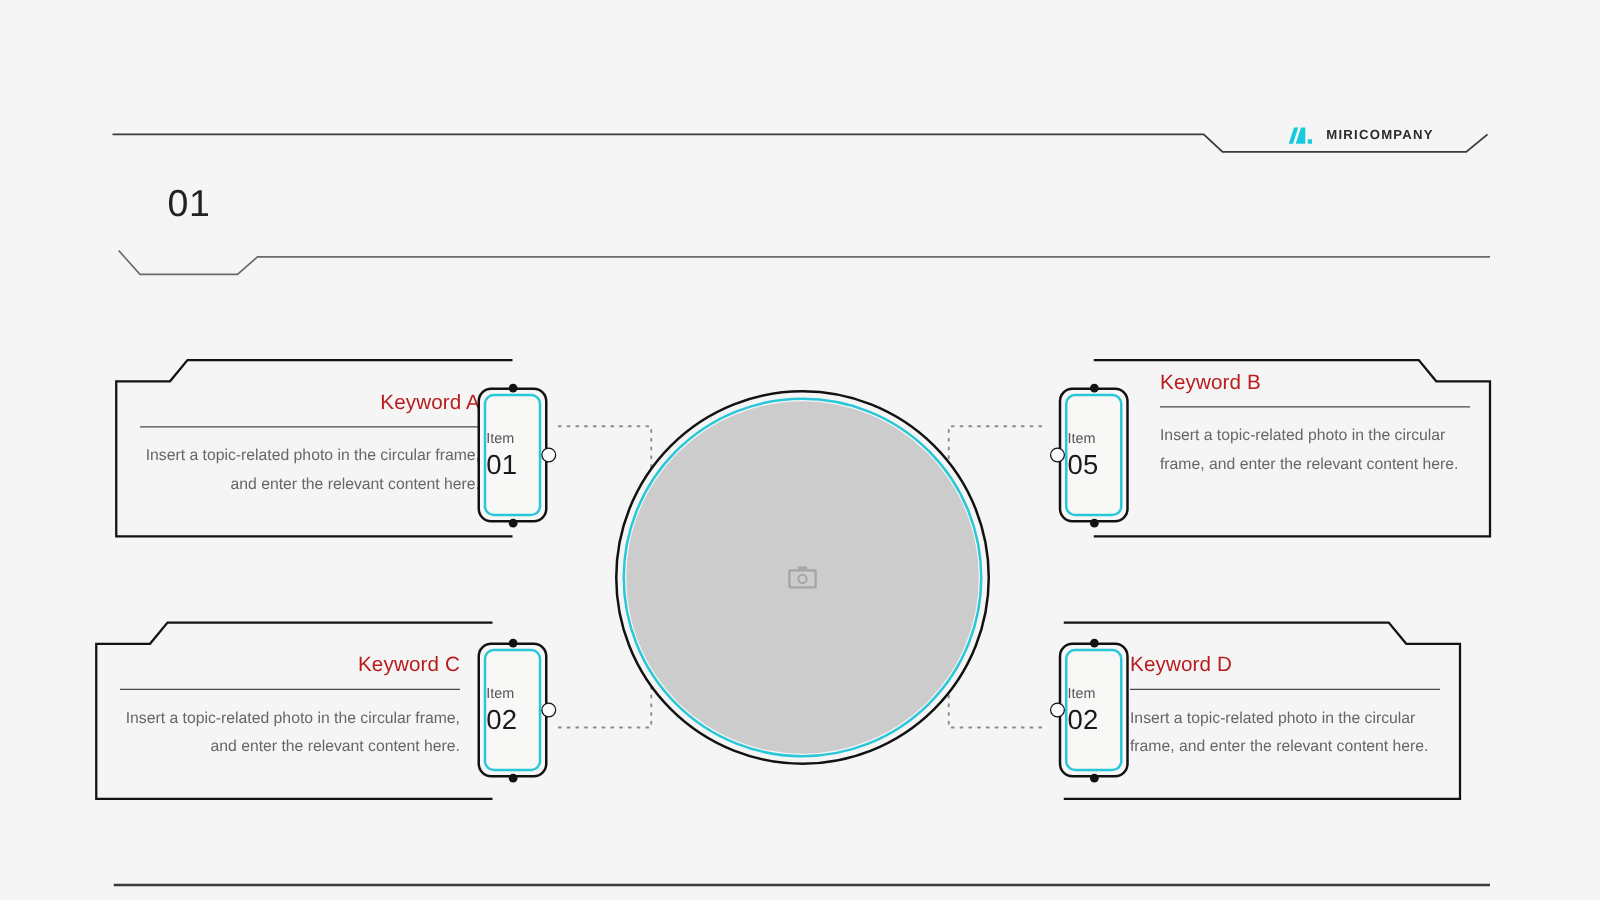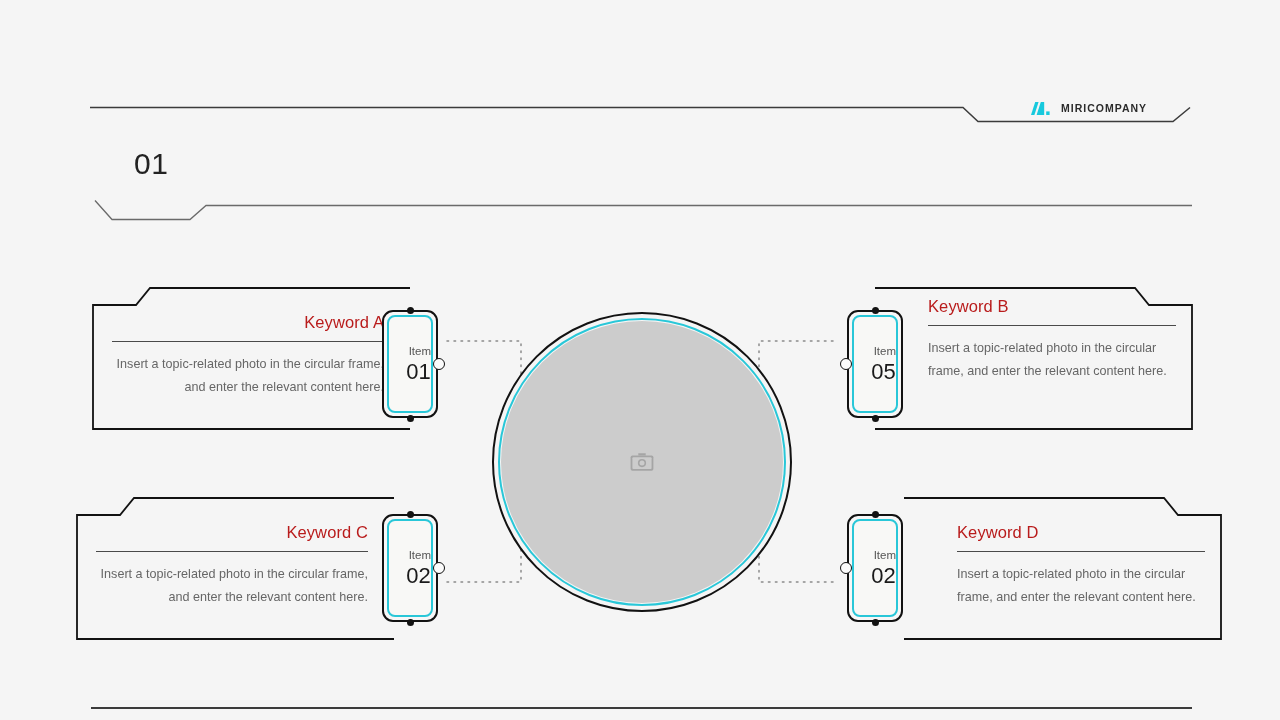--- a/index.html
+++ b/index.html
@@ -71,21 +71,21 @@
 
   
   .badge { position:absolute; width:56px; height:108px; }
   .badge-outer {
     position:absolute; inset:0; border:2px solid #121212; border-radius:11px;
     background:#f7f7f7;
   }
   .badge-inner {
     position:absolute; inset:5px; border:2px solid #29c7d8; border-radius:8px;
     background:#f8f8f6;
-    display:flex; flex-direction:column; align-items:flex-end; justify-content:center;
+    display:flex; flex-direction:column; align-items:flex-start; justify-content:center;
   }
   .badge-item { font-size:11.5px; color:#555; line-height:14px; margin-bottom:1px; }
   .badge-num { font-size:22px; color:#1a1a1a; line-height:25px; letter-spacing:.2px; }
   .dot {
     position:absolute; width:7px; height:7px; border-radius:50%;
     background:#121212; left:50%; margin-left:-3.5px;
   }
   .dot.top { top:-3.5px; }
   .dot.bot { bottom:-3.5px; }
   .node {
@@ -207,21 +207,21 @@
     <div class="badge-outer"></div>
     <div class="badge-inner">
       <span class="badge-item">Item</span>
       <span class="badge-num">02</span>
     </div>
     <span class="dot top"></span>
     <span class="dot bot"></span>
     <span class="node right"></span>
   </div>
 
-  <div class="card" style="left:897px; top:456px; width:325px; height:145px;">
+  <div class="card" style="left:844px; top:456px; width:325px; height:145px;">
     <svg class="card-svg" width="330" height="150" viewBox="0 0 330 150">
       <path d="M7,2 L267,2 L281,19 L324,19 L324,143 L7,143" fill="none" stroke="#121212" stroke-width="1.8" stroke-linejoin="miter"></path>
     </svg>
     <div class="card-body" style="left:60px; top:26px; width:248px; text-align:left;">
       <div class="kw">Keyword D</div>
       <div class="kw-rule"></div>
       <div class="desc">Insert a topic-related photo in the circular frame, and enter the relevant content here.</div>
     </div>
   </div>
   <div class="badge" style="left:847px; top:474px;">

